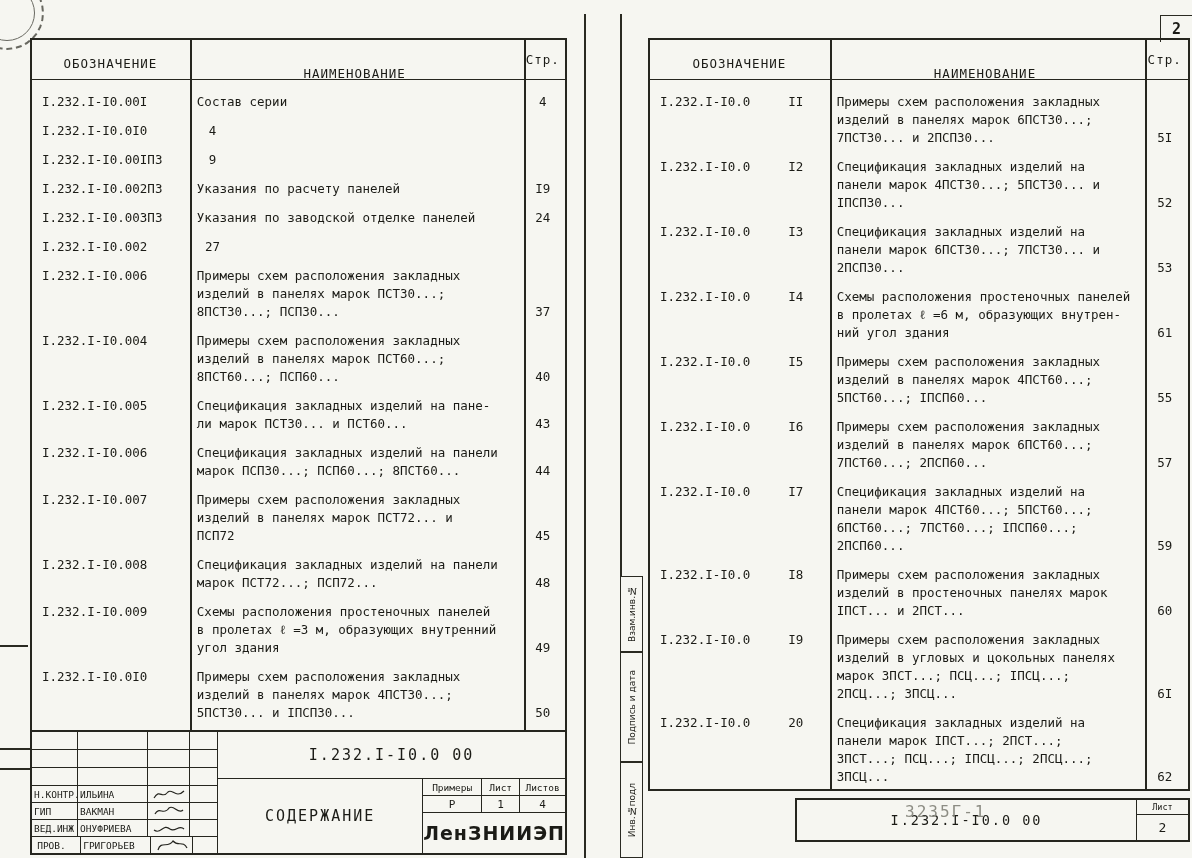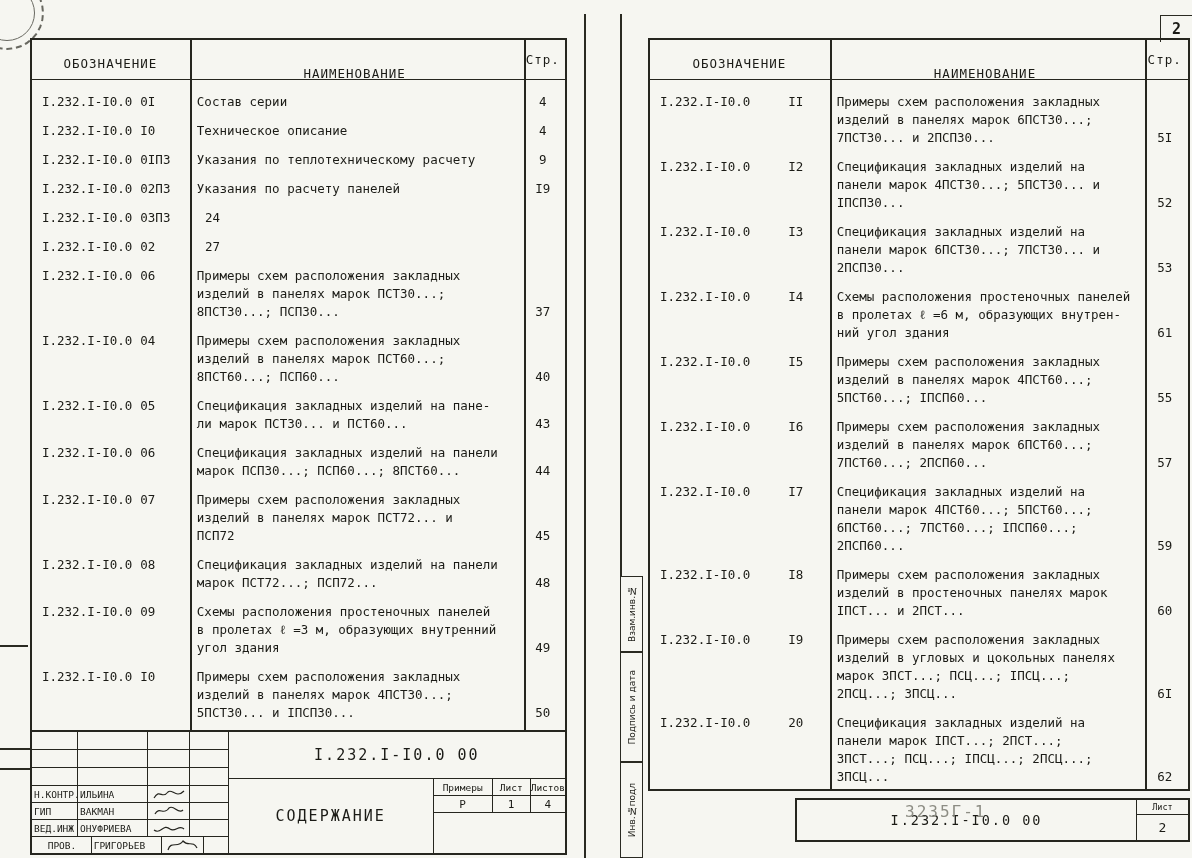--- a/index.html
+++ b/index.html
@@ -43,21 +43,21 @@
   .th { display:flex; align-items:center; justify-content:center;
         font-size:12.5px; letter-spacing:1px; white-space:nowrap; }
   .th.h1 { width:var(--w1);margin-top:8px; } .th.h2 { width:var(--w2);margin-top:28px; } .th.h3 { width:var(--w3); }
   .colline { position:absolute; top:0; bottom:0; width:1.5px; background:#26261f; }
   .colline.c1 { left:var(--w1); }
   .colline.c2 { left:calc(var(--w1) + var(--w2)); }
   .tbody { padding-top:13px; }
   .trow { display:flex; margin-bottom:11px; }
   .cell { font-size:12.5px; line-height:18px; }
   .cell.des { width:var(--w1); display:flex; align-items:flex-start; padding-left:10px; white-space:nowrap; }
-  .doc-table.left  .des-suffix { margin-left:8px; }
+  .doc-table.left  .des-suffix { margin-left:0; }
   .doc-table.right .des-suffix { margin-left:38px; }
   .cell.name { width:var(--w2); padding:0 4px 0 8px; white-space:pre; }
   .cell.pagenum { width:var(--w3); display:flex; align-items:flex-end; justify-content:center; }
   
   .title-block {
     position:absolute; left:30px; top:730px; width:537px; height:125px;
     border:2px solid #26261f; display:flex;
   }
   .tb-left { width:218px; border-right:1.5px solid #26261f; display:flex; flex-direction:column; }
   .tb-row { display:flex; border-bottom:1px solid #26261f; }
@@ -152,44 +152,43 @@
             <span class="des-suffix">0I</span>
           </div>
           <div class="cell name">Состав серии</div>
           <div class="cell pagenum">4</div>
         </div>
         <div class="trow">
           <div class="cell des">
             <span class="des-base">I.232.I-I0.0</span>
             <span class="des-suffix">I0</span>
           </div>
-          <div class="cell name">Техническое описание</div>
           <div class="cell pagenum">4</div>
         </div>
         <div class="trow">
           <div class="cell des">
             <span class="des-base">I.232.I-I0.0</span>
             <span class="des-suffix">0IПЗ</span>
           </div>
-          <div class="cell name">Указания по теплотехническому расчету</div>
           <div class="cell pagenum">9</div>
         </div>
         <div class="trow">
           <div class="cell des">
             <span class="des-base">I.232.I-I0.0</span>
             <span class="des-suffix">02ПЗ</span>
           </div>
           <div class="cell name">Указания по расчету панелей</div>
           <div class="cell pagenum">I9</div>
         </div>
         <div class="trow">
           <div class="cell des">
             <span class="des-base">I.232.I-I0.0</span>
             <span class="des-suffix">03ПЗ</span>
           </div>
+          <div class="cell name">Указания по заводской отделке панелей</div>
           <div class="cell pagenum">24</div>
         </div>
         <div class="trow">
           <div class="cell des">
             <span class="des-base">I.232.I-I0.0</span>
             <span class="des-suffix">02</span>
           </div>
           <div class="cell pagenum">27</div>
         </div>
         <div class="trow">
@@ -343,20 +342,21 @@
           <div class="tb-stage-row">
             <div class="tb-sc s1">Примеры</div>
             <div class="tb-sc s2">Лист</div>
             <div class="tb-sc s3">Листов</div>
           </div>
           <div class="tb-stage-row">
             <div class="tb-sc s1 val">Р</div>
             <div class="tb-sc s2 val">1</div>
             <div class="tb-sc s3 val">4</div>
           </div>
+          <div class="tb-org">ЛенЗНИИЭП</div>
         </div>
       </div>
     </div>
   </div>
 
   <div class="doc-table right">
     <div class="thead">
       <div class="th h1">ОБОЗНАЧЕНИЕ</div>
       <div class="th h2">НАИМЕНОВАНИЕ</div>
       <div class="th h3">Стр.</div>

